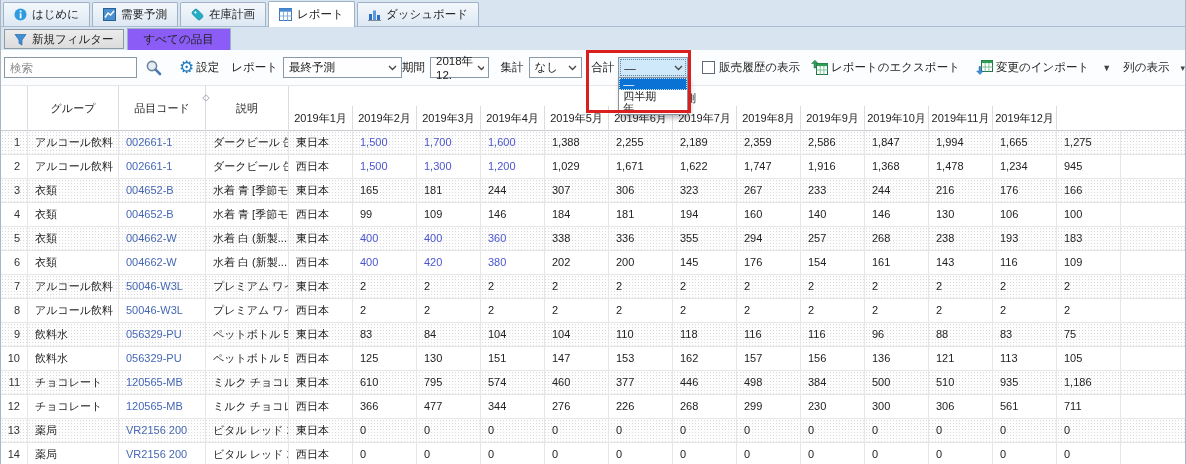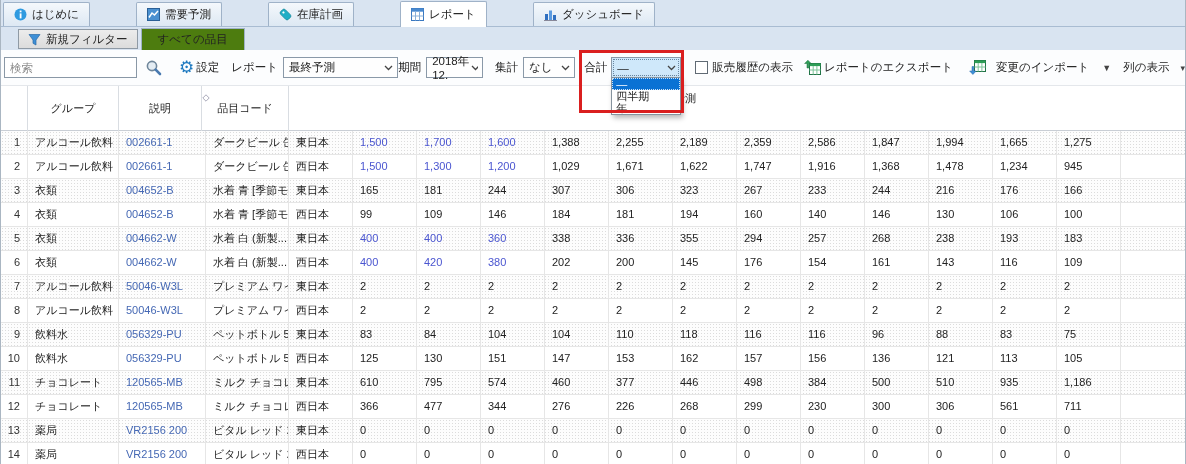--- a/index.html
+++ b/index.html
@@ -3,32 +3,32 @@
 <meta charset="utf-8">
 <style>
 * { margin:0; padding:0; box-sizing:border-box; }
 html,body { background:#fff; }
 body { font-family:"Liberation Sans","DejaVu Sans",sans-serif; color:#222; }
 .app { position:relative; width:1186px; height:464px; overflow:hidden; background:#fff;
        border-left:1px solid #aab6c2; border-right:1px solid #aab6c2; }
 
 
 .tabbar { height:27px; background:#d9e4f1; display:flex; align-items:flex-end; padding-left:2px;
-          border-bottom:1px solid #a9bcd2;gap:44px; }
+          border-bottom:1px solid #a9bcd2; }
 .tab { height:24px; display:flex; align-items:center; gap:5px; padding:0 10px;
        background:linear-gradient(#f4f8fc,#dde8f3); border:1px solid #9fb2c8; border-bottom:none;
        margin-right:2px; font-size:11.5px; border-radius:2px 2px 0 0; cursor:default; }
 .tab.active { background:#fff; height:26px; margin-bottom:-1px; z-index:2; }
 
 
-.filterbar { height:23px; background:#d9e4f1; display:flex; align-items:flex-end; padding-left:17px; }
+.filterbar { height:23px; background:#d9e4f1; display:flex; align-items:flex-end; padding-left:3px; }
 .filter-btn { height:20px; margin-bottom:1px; display:flex; align-items:center; gap:5px; padding:0 9px;
               background:linear-gradient(#ececec,#dcdcdc); border:1px solid #8f9aa5; font-size:11.5px; }
 .item-tab { height:22px; margin-left:3px; display:flex; align-items:center; padding:0 16px;
-            background:#4d7c0f; border:1px solid #9fb2c8; border-bottom:none; font-size:11.5px; }
+            background:#8b5cf6; border:1px solid #9fb2c8; border-bottom:none; font-size:11.5px; }
 
 
 .toolbar { position:relative; height:36px; background:#fcfdfe; display:flex; align-items:center;
            font-size:11.5px; padding-left:3px; border-bottom:1px solid #e4e7eb; z-index:30; }
 .search-box { width:133px; height:21px; border:1px solid #8a98a6; font-size:11.5px; padding:0 5px;
               font-family:inherit; color:#222; background:#fff; }
 .search-box::placeholder { color:#8a8a8a; }
 .tb-icon { display:flex; align-items:center; }
 .gear { font-size:17px; color:#1f7ac0; line-height:17px; }
 .combo { height:21px; border:1px solid #8a99a8; background:#fefefe; display:flex; align-items:center;
@@ -198,45 +198,59 @@
         <rect x="5.5" y="3.5" width="11" height="11" fill="#fff" stroke="#217346"></rect>
         <rect x="5.5" y="3.5" width="11" height="2.6" fill="#2e9e57"></rect>
         <line x1="9.2" y1="6" x2="9.2" y2="14.5" stroke="#7ec49a"></line>
           <line x1="12.9" y1="6" x2="12.9" y2="14.5" stroke="#7ec49a"></line>
         <line x1="5.5" y1="10" x2="16.5" y2="10" stroke="#7ec49a"></line>
         <path d="M3 8 L3 3.5 L0.6 3.5 L3.9 0.2 L7.2 3.5 L4.8 3.5 L4.8 8 Z" fill="#2e9e57" stroke="#1c6e3e" stroke-width="0.5"></path>
       </svg>
       <span class="lbl">レポートのエクスポート</span>
     </span>
 
-    <span style="margin-left:16px;display:flex;align-items:flex-end;gap:10px">
+    <span style="margin-left:16px;display:flex;align-items:flex-end;gap:3px">
       <svg width="17" height="15">
         <rect x="5.5" y="0.5" width="11" height="11" fill="#fff" stroke="#217346"></rect>
         <rect x="5.5" y="0.5" width="11" height="2.6" fill="#2e9e57"></rect>
         <line x1="9.2" y1="3" x2="9.2" y2="11.5" stroke="#7ec49a"></line>
           <line x1="12.9" y1="3" x2="12.9" y2="11.5" stroke="#7ec49a"></line>
         <line x1="5.5" y1="7" x2="16.5" y2="7" stroke="#7ec49a"></line>
         <path d="M3 6.5 L3 11 L0.6 11 L3.9 14.5 L7.2 11 L4.8 11 L4.8 6.5 Z" fill="#3e8fd6" stroke="#2a6aa8" stroke-width="0.5"></path>
       </svg>
       <span class="lbl">変更のインポート</span>
     </span>
     <span class="caret" style="margin-left:13px">▼</span>
 
     <span class="lbl" style="margin-left:12px">列の表示</span>
     <span class="caret" style="margin-left:11px">▾</span>
   </div>
 
   <div class="grid">
     <div class="ghead">
       <div class="hcell w-num"></div>
       <div class="hcell w-group">グループ</div>
+      <div class="hcell w-code">品目コード</div>
       <div class="hcell w-desc">説明</div>
-      <div class="hcell w-code">品目コード</div>
       <div class="months-wrap">
         <span class="band-label">予測</span>
+        <div class="month-row">
+            <div class="mcell">2019年1月</div>
+            <div class="mcell">2019年2月</div>
+            <div class="mcell">2019年3月</div>
+            <div class="mcell">2019年4月</div>
+            <div class="mcell">2019年5月</div>
+            <div class="mcell">2019年6月</div>
+            <div class="mcell">2019年7月</div>
+            <div class="mcell">2019年8月</div>
+            <div class="mcell">2019年9月</div>
+            <div class="mcell">2019年10月</div>
+            <div class="mcell">2019年11月</div>
+            <div class="mcell">2019年12月</div>
+          </div>
       </div>
       <span class="sort-ind">
         <svg width="8" height="8">
             <path d="M4 0.8 L7.2 4 L4 7.2 L0.8 4 Z" fill="none" stroke="#aab" stroke-width="1"></path>
           </svg>
       </span>
     </div>
     <div class="gbody">
         <div class="trow odd">
           <div class="c num">1</div>

